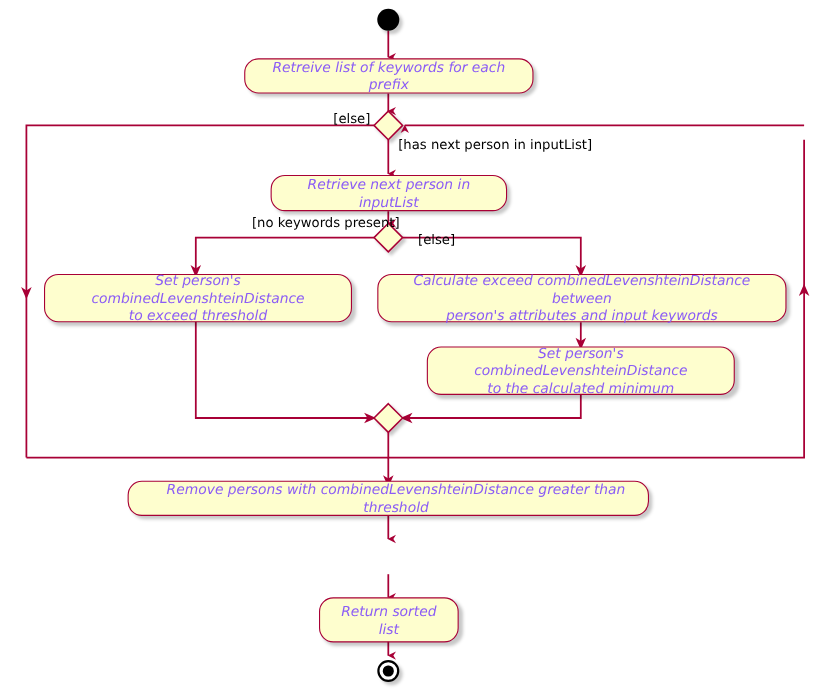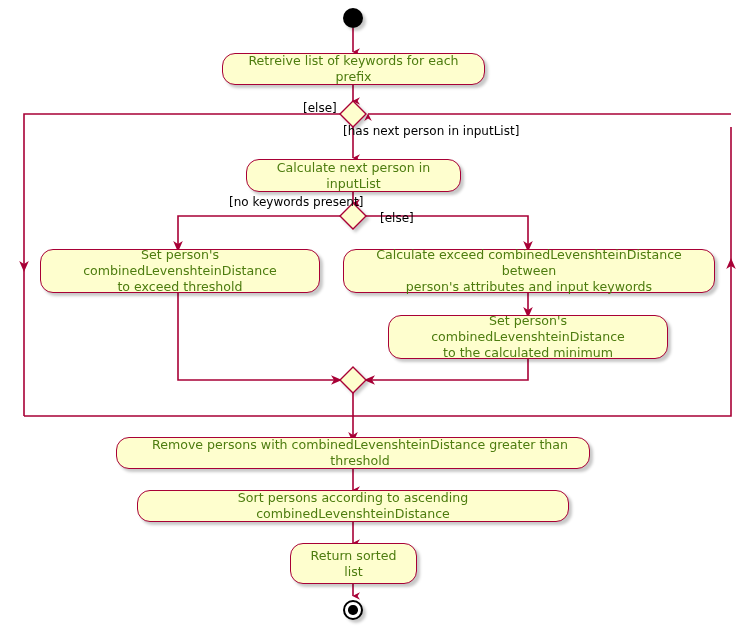--- a/index.html
+++ b/index.html
@@ -22,28 +22,29 @@
     width: 755px;
     height: 629px;
     pointer-events: none;
   }
   .node {
     position: absolute;
     box-sizing: border-box;
     background: #FEFECE;
     border: 1.3px solid #A80036;
     border-radius: 13px;
-    color: #4d7c0f;
+    color: #8b5cf6;
     font-size: 12.6px;
     line-height: 16px;
     padding: 6px 11px;
     white-space: pre-line;
     box-shadow: 3px 3px 3px rgba(0,0,0,0.22);
     display: flex;
     align-items: center;
+    font-style: italic;
   }
   .node.center { justify-content: center; text-align: center; }
   .node.left   { justify-content: flex-start; text-align: center; }
 
   .edge-label {
     position: absolute;
     font-size: 12px;
     line-height: 13px;
     color: #000000;
     white-space: nowrap;
@@ -147,40 +148,39 @@
       <line x1="353" y1="522" x2="353" y2="543" marker-end="url(#ah-down)"></line>
 
       <line x1="353" y1="576" x2="353" y2="596" marker-end="url(#ah-down)"></line>
     </g>
   </svg>
 
   <div class="start-node" style="left:343px; top:8px;"></div>
 
   <div class="node center" style="left:222px; top:53px; width:263px; height:32px;">Retreive list of keywords for each prefix</div>
 
-  <div class="node center" style="left:246px; top:159px; width:215px; height:33px;">Calculate next person in inputList</div>
+  <div class="node center" style="left:246px; top:159px; width:215px; height:33px;">Retrieve next person in inputList</div>
 
   <div class="node left" style="left:40px; top:249px; width:280px; height:44px;">Set person's combinedLevenshteinDistance
 to exceed threshold</div>
 
   <div class="node left" style="left:343px; top:249px; width:372px; height:44px;">Calculate exceed combinedLevenshteinDistance between
 person's attributes and input keywords</div>
 
   <div class="node left" style="left:388px; top:315px; width:280px; height:44px;">Set person's combinedLevenshteinDistance
 to the calculated minimum</div>
 
   <div class="node center" style="left:116px; top:437px; width:474px; height:32px;padding-left:25px;">Remove persons with combinedLevenshteinDistance greater than threshold</div>
 
-  <div class="node center" style="left:137px; top:490px; width:432px; height:32px;">Sort persons according to ascending combinedLevenshteinDistance</div>
 
   <div class="node center" style="left:290px; top:543px; width:127px; height:41px;">Return sorted list</div>
 
   <div class="end-node" style="left:343px; top:600px;"></div>
 
   <div class="edge-label" style="left:303px; top:102px;">[else]</div>
 
-  <div class="edge-label" style="left:343px; top:125px;text-align:center;">[has next person in inputList]</div>
+  <div class="edge-label" style="left:362px; top:125px;text-align:center;">[has next person in inputList]</div>
 
   <div class="edge-label" style="left:211px; top:196px;margin-left:18px;">[no keywords present]</div>
 
   <div class="edge-label" style="left:380px; top:212px;">[else]</div>
 
 </div>
 
 </body></html>

